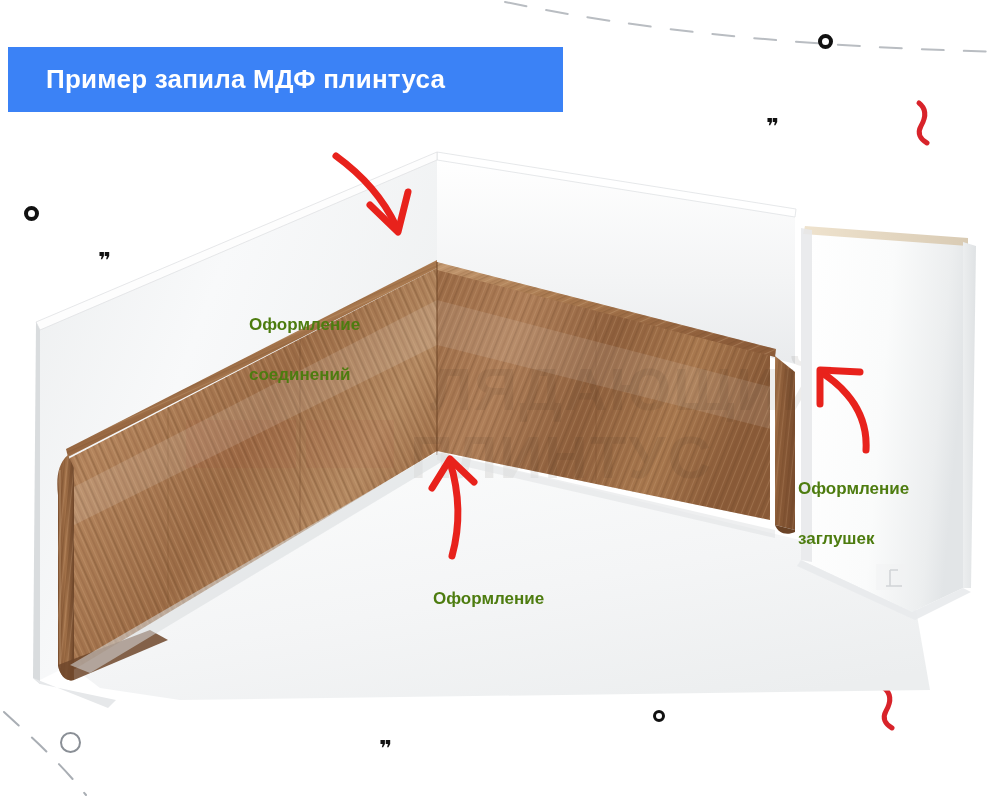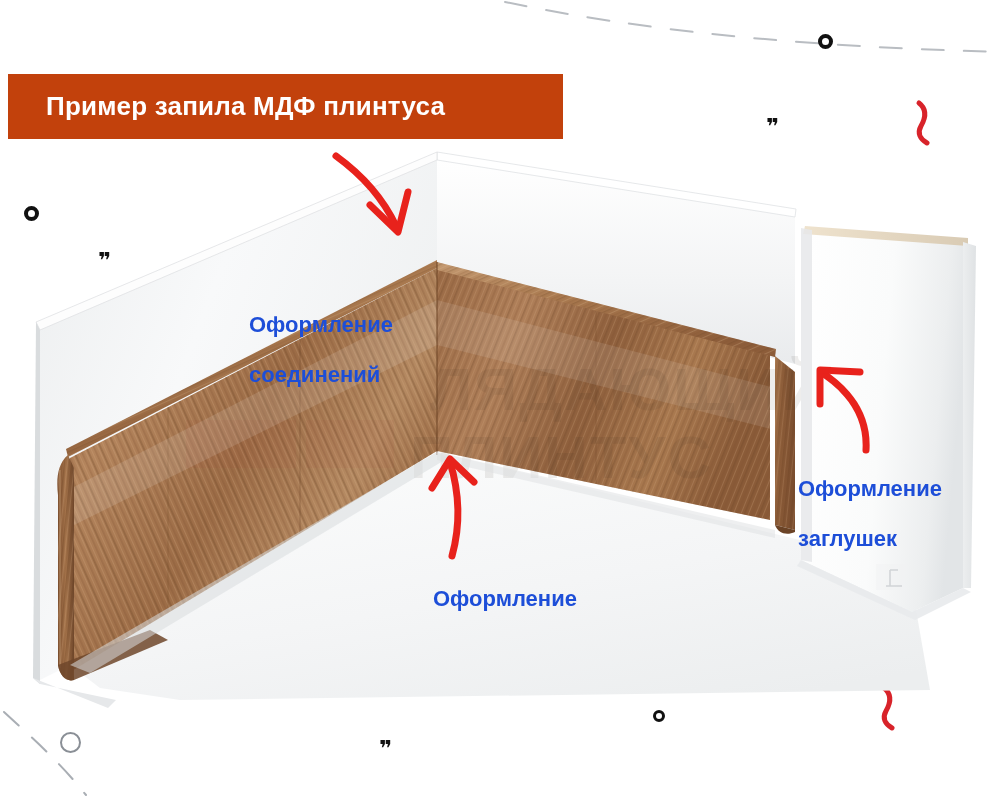--- a/index.html
+++ b/index.html
@@ -14,41 +14,40 @@
 
   
   .layer{position:absolute;left:0;top:0;width:1000px;height:800px;}
   .deco{pointer-events:none;}
 
   
   #title-banner{
     position:absolute;
     left:8px;top:47px;
     width:555px;height:65px;
-    background:#c2410c;
+    background:#3b82f6;
     display:flex;align-items:center;
     box-sizing:border-box;
     padding-left:38px;
     z-index:40;
-    margin-top:27px;
   }
   #title-banner .tt{
     color:#ffffff;
     font-size:26px;
     font-weight:bold;
     letter-spacing:.2px;
     white-space:nowrap;
   }
 
   
   .anno{
     position:absolute;
-    color:#1d4ed8;
+    color:#4d7c0f;
     font-weight:bold;
-    font-size:22px;
+    font-size:17px;
     line-height:25px;
     z-index:35;
     white-space:pre-line;
     text-align:left;
   }
   #anno-joints{left:249px;top:287px;}
   #anno-inner{left:433px;top:561px;}
   #anno-caps{left:798px;top:451px;}
 
   

